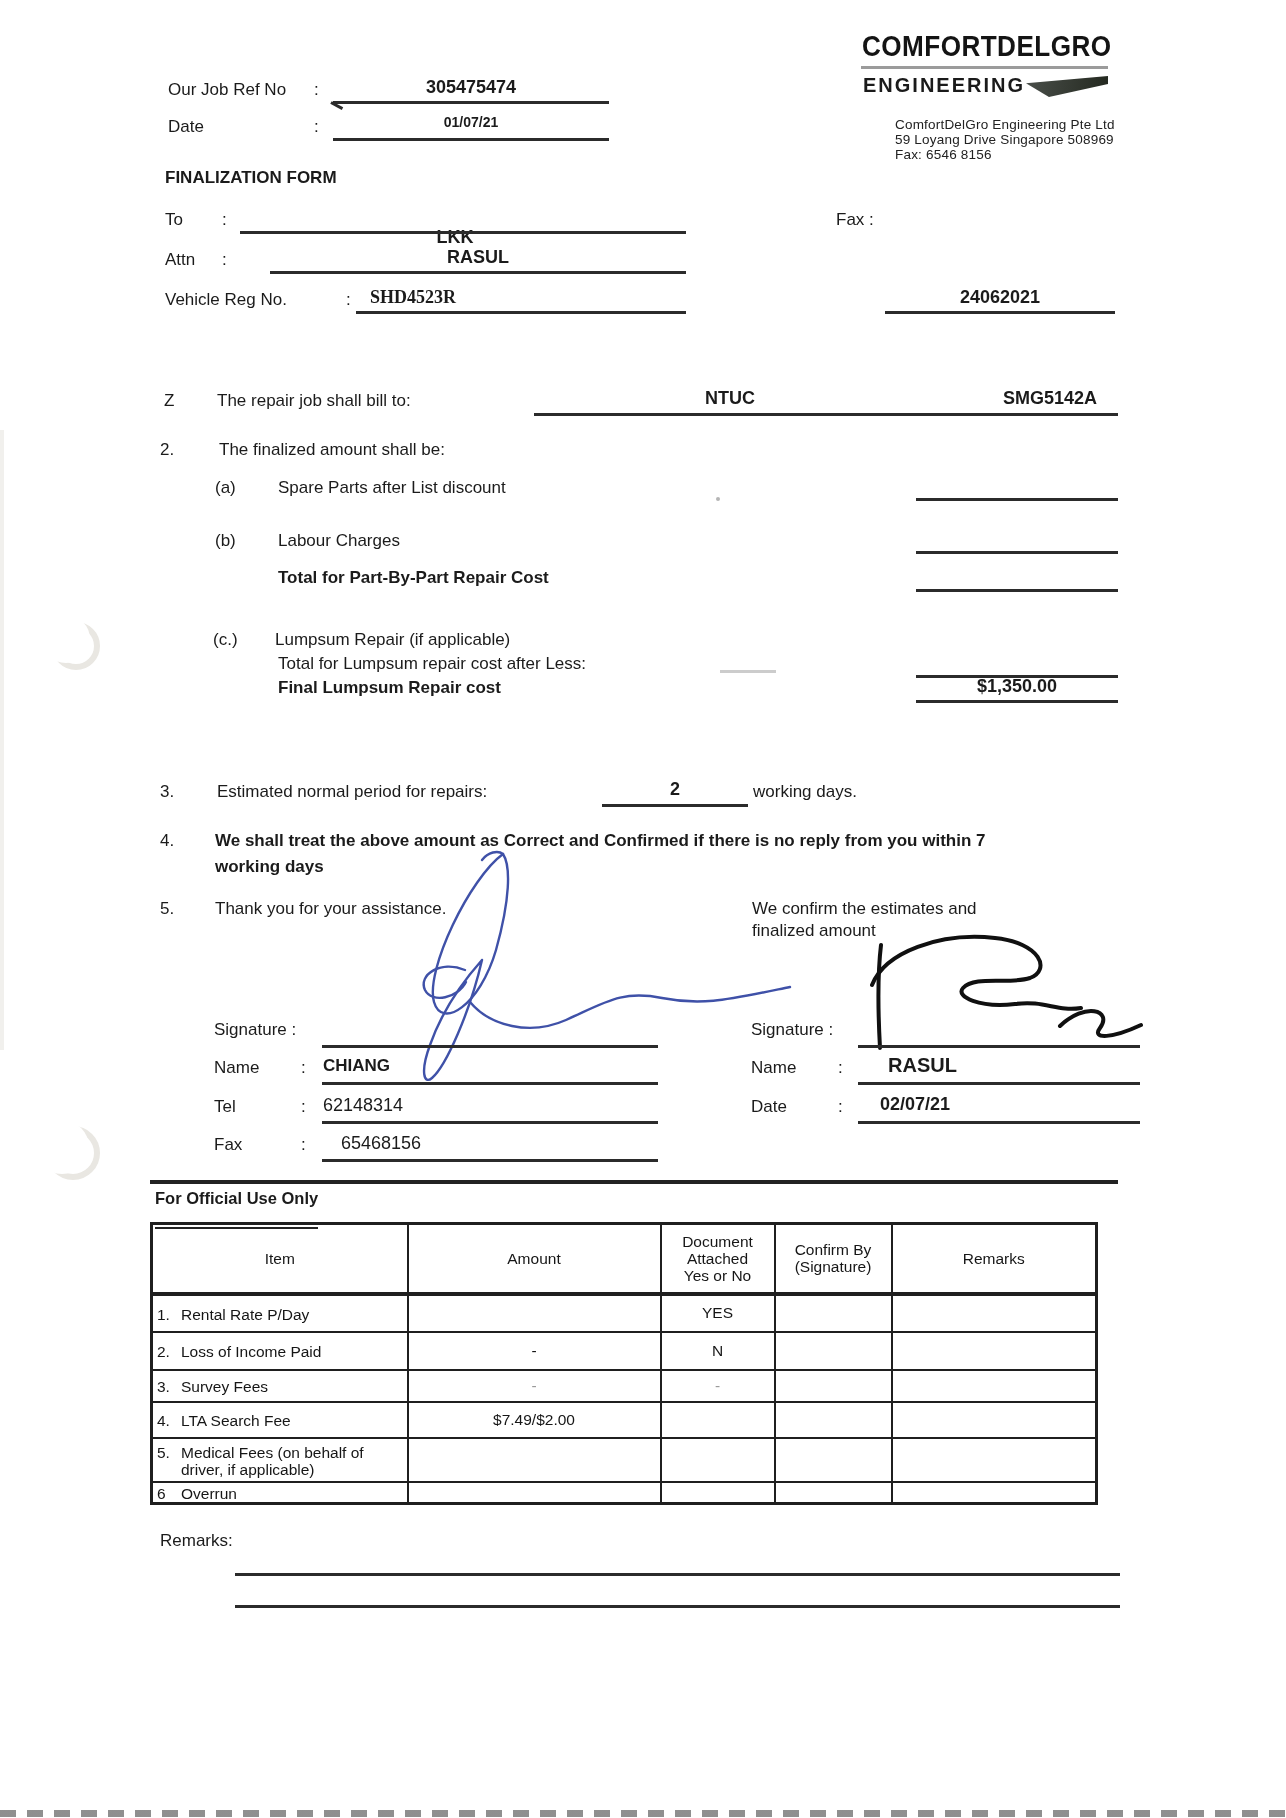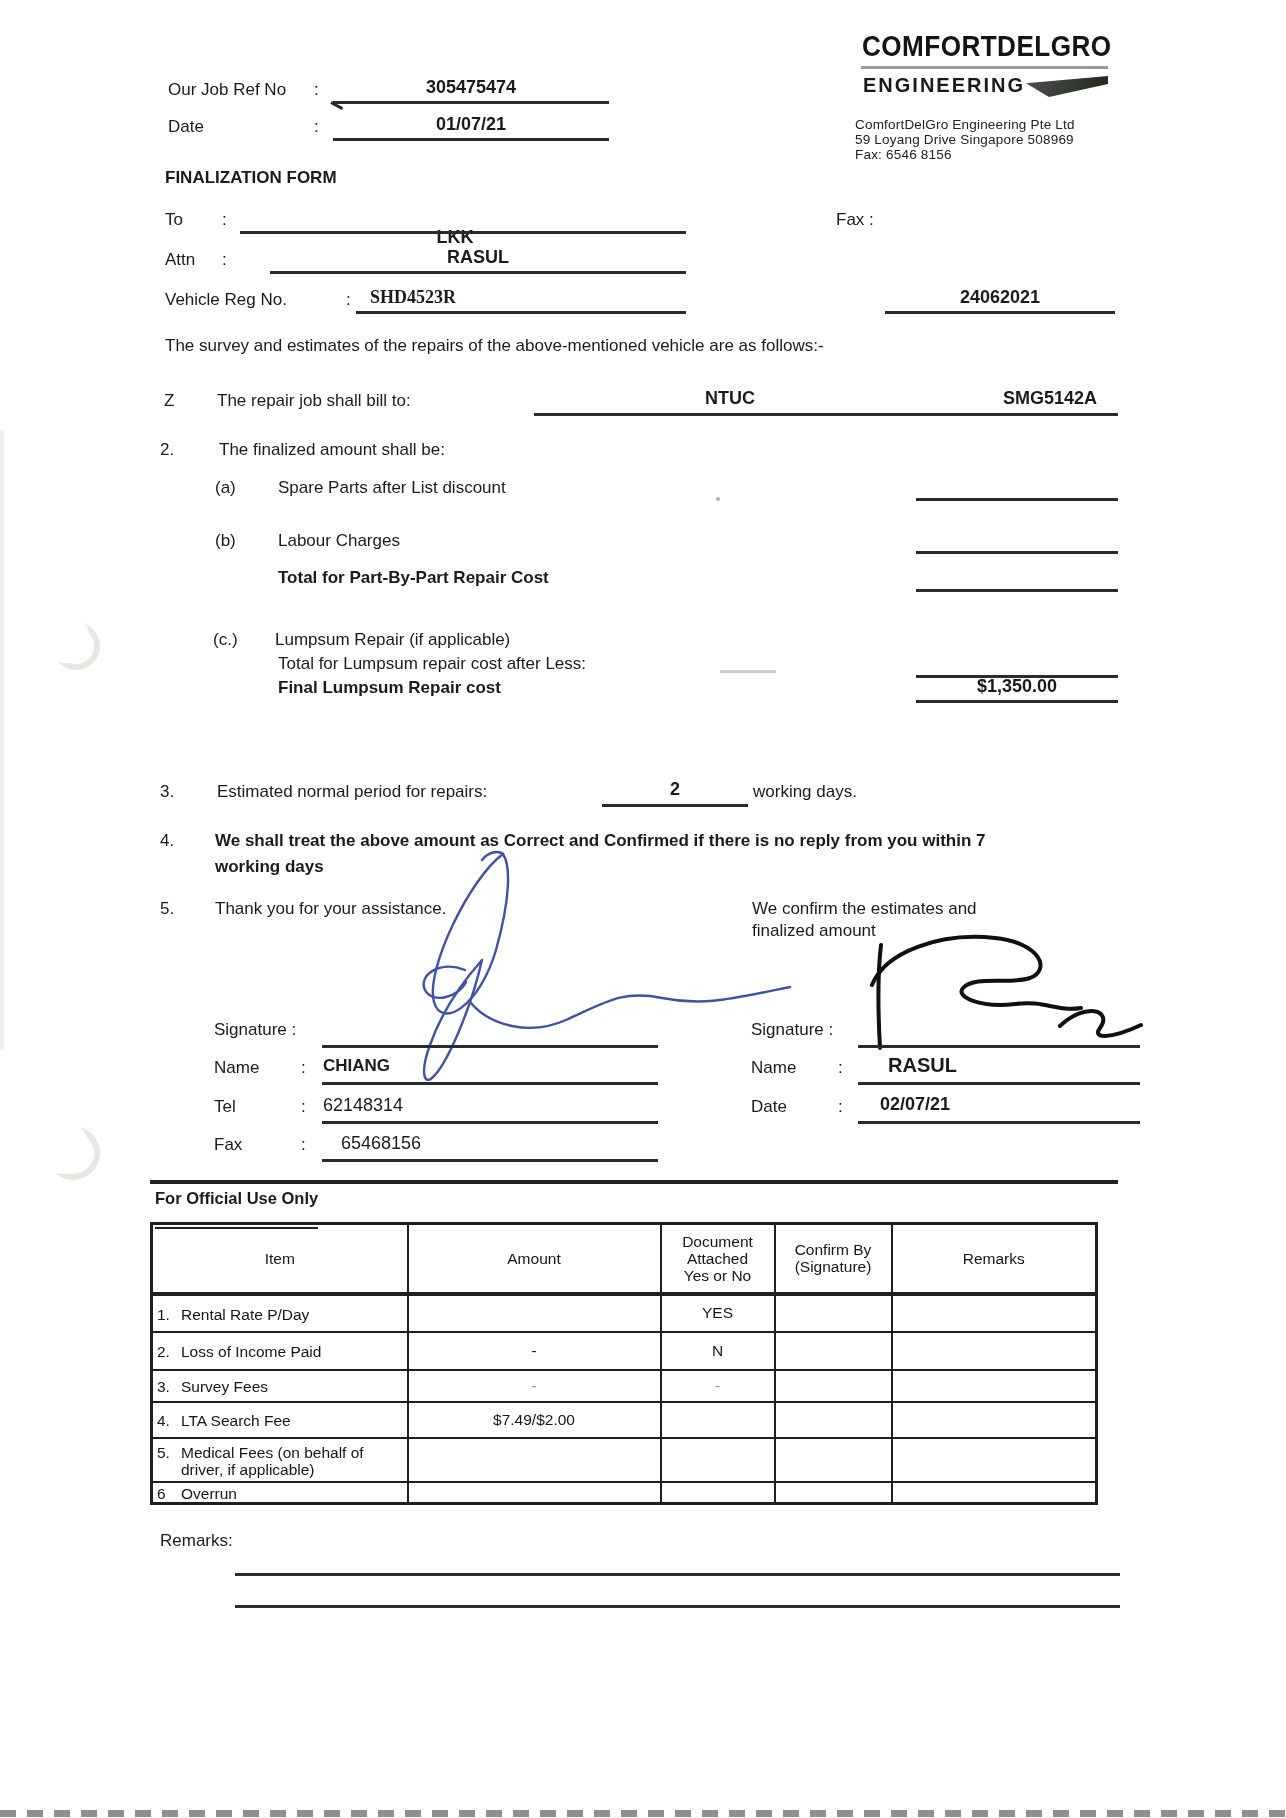--- a/index.html
+++ b/index.html
@@ -2,21 +2,21 @@
 <html><head>
 <meta charset="utf-8">
 <style>
   html,body{margin:0;padding:0;background:#fff;}
   .page{position:relative;width:1286px;height:1818px;background:#ffffff;overflow:hidden;
         font-family:"Liberation Sans",sans-serif;color:#1b1b1b;}
   .t{position:absolute;font-size:17px;white-space:nowrap;color:#1b1b1b;}
   .b{font-weight:bold;}
   .ln{position:absolute;height:3px;background:#2b2b2b;}
   .ctr{text-align:center;}
-  .addr{position:absolute;font-size:13.5px;color:#222;white-space:nowrap;letter-spacing:.2px;}
+  .addr{position:absolute;font-size:13.5px;color:#222;white-space:nowrap;letter-spacing:.2px;margin-left:40px;}
   .logo1{position:absolute;left:862px;top:30px;font-size:29px;font-weight:bold;letter-spacing:.5px;
          transform:scaleX(.9);transform-origin:left;color:#141414;}
   .logo2{position:absolute;left:863px;top:74px;font-size:20px;font-weight:bold;letter-spacing:2px;color:#1a1a1a;}
   .swoosh{position:absolute;left:1026px;top:76px;width:82px;height:21px;
           background:linear-gradient(100deg,#4a4f4a,#23281f);
           clip-path:polygon(0 35%,100% 0,100% 38%,28% 100%);}
   .logorule{position:absolute;left:861px;top:66px;width:247px;height:3px;background:#9b9b9b;}
   .sigline{height:3px;background:#2b2b2b;position:absolute;}
   .official-rule{position:absolute;left:150px;top:1180px;width:968px;height:4px;background:#222;}
   .official-head{position:absolute;left:155px;top:1189px;font-size:16.5px;font-weight:bold;
@@ -54,21 +54,21 @@
 <div class="page">
 
   <span class="t" style="left:168px;top:80px;">Our Job Ref No</span>
   <span class="t" style="left:314px;top:80px;">:</span>
   <span class="t b ctr" style="left:333px;top:77px;width:276px;font-size:18px;">305475474</span>
   <div class="ln" style="left:333px;top:101px;width:276px;"></div>
   <div class="tick"></div>
 
   <span class="t" style="left:168px;top:117px;">Date</span>
   <span class="t" style="left:314px;top:117px;">:</span>
-  <span class="t b ctr" style="left:333px;top:114px;width:276px;font-size:18px;">01/07/21</span>
+  <span class="t b ctr" style="left:333px;top:114px;width:276px;font-size:14px;">01/07/21</span>
   <div class="ln" style="left:333px;top:138px;width:276px;"></div>
 
   <div class="logo1">COMFORTDELGRO</div>
   <div class="logorule"></div>
   <div class="logo2">ENGINEERING</div>
   <div class="swoosh"></div>
   <span class="addr" style="left:855px;top:117px;">ComfortDelGro Engineering Pte Ltd</span>
   <span class="addr" style="left:855px;top:132px;">59 Loyang Drive  Singapore 508969</span>
   <span class="addr" style="left:855px;top:147px;">Fax: 6546 8156</span>
 
@@ -85,21 +85,20 @@
   <span class="t b ctr" style="left:270px;top:247px;width:416px;font-size:18px;">RASUL</span>
   <div class="ln" style="left:270px;top:271px;width:416px;"></div>
 
   <span class="t" style="left:165px;top:290px;">Vehicle Reg No.</span>
   <span class="t" style="left:346px;top:290px;">:</span>
   <span class="t b" style="left:370px;top:287px;font-size:18px;font-family:Liberation Serif, serif;">SHD4523R</span>
   <div class="ln" style="left:356px;top:311px;width:330px;"></div>
   <span class="t b ctr" style="left:885px;top:287px;width:230px;font-size:18px;">24062021</span>
   <div class="ln" style="left:885px;top:311px;width:230px;"></div>
 
-  <span class="t" style="left:165px;top:336px;">The survey and estimates of the repairs of the above-mentioned vehicle are as follows:-</span>
 
   <span class="t" style="left:164px;top:391px;">Z</span>
   <span class="t" style="left:217px;top:391px;">The repair job shall bill to:</span>
   <span class="t b ctr" style="left:620px;top:388px;width:220px;font-size:18px;">NTUC</span>
   <span class="t b ctr" style="left:940px;top:388px;width:220px;font-size:18px;">SMG5142A</span>
   <div class="ln" style="left:534px;top:413px;width:584px;"></div>
 
   <span class="t" style="left:160px;top:440px;">2.</span>
   <span class="t" style="left:219px;top:440px;">The finalized amount shall be:</span>
 

